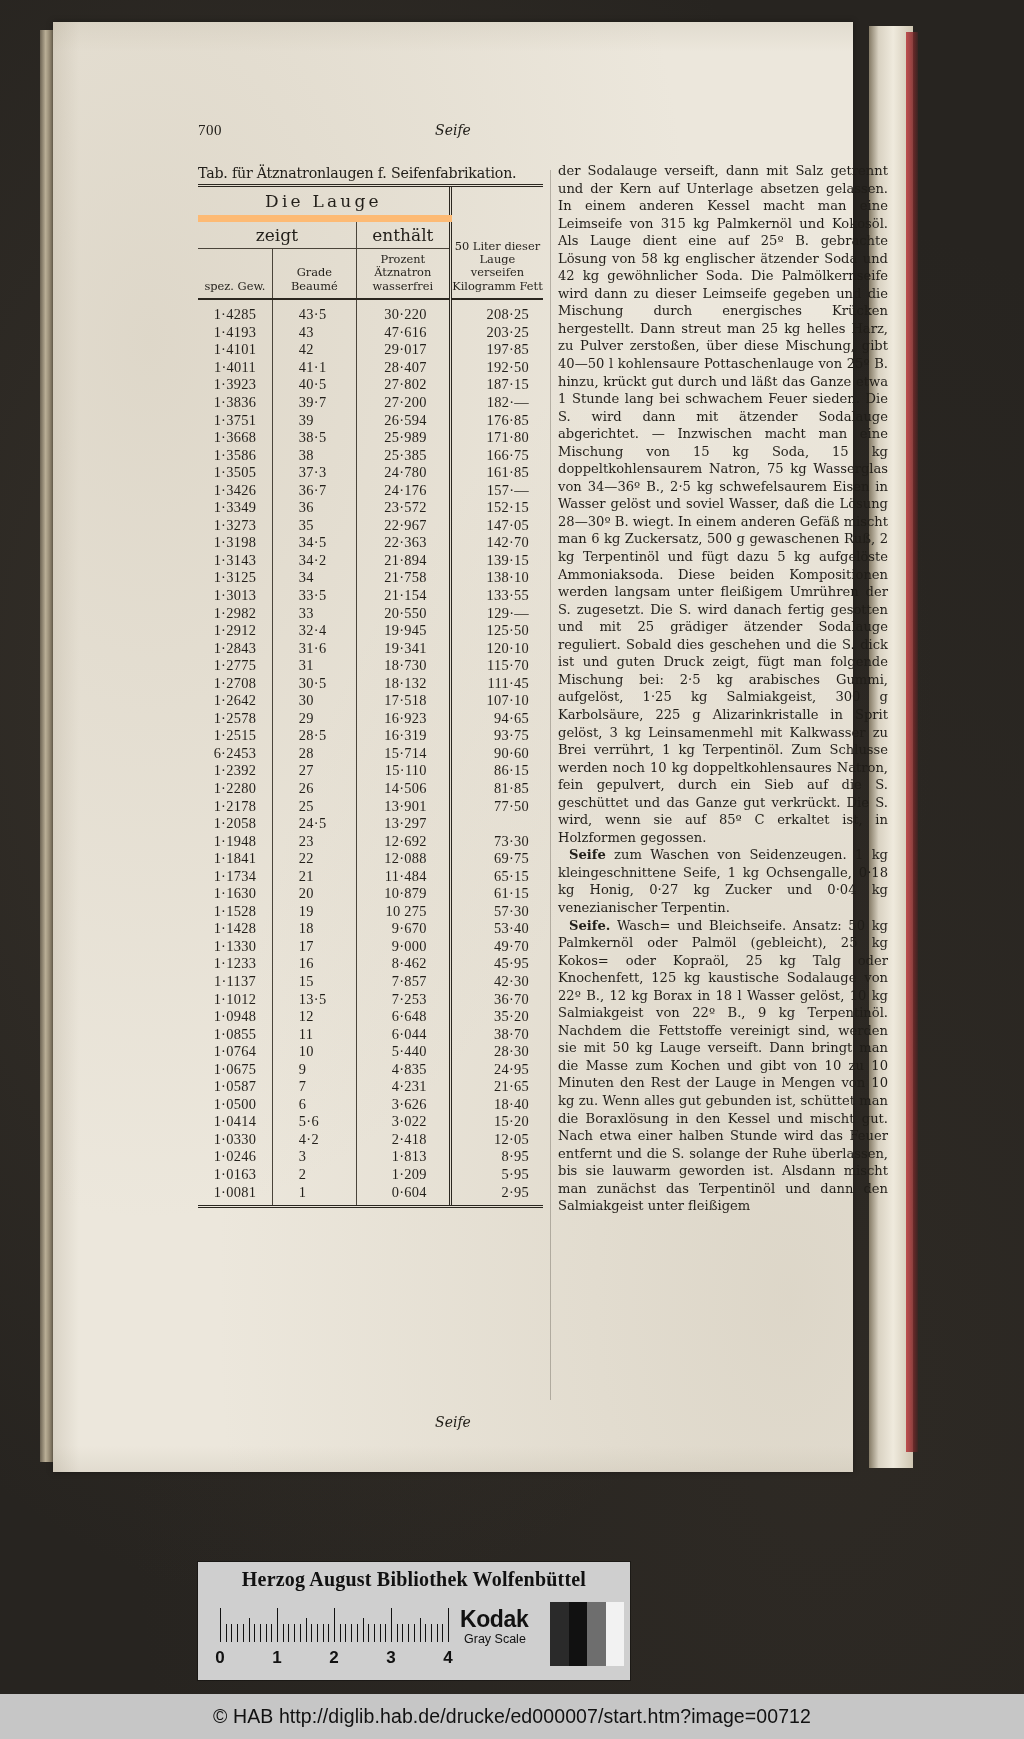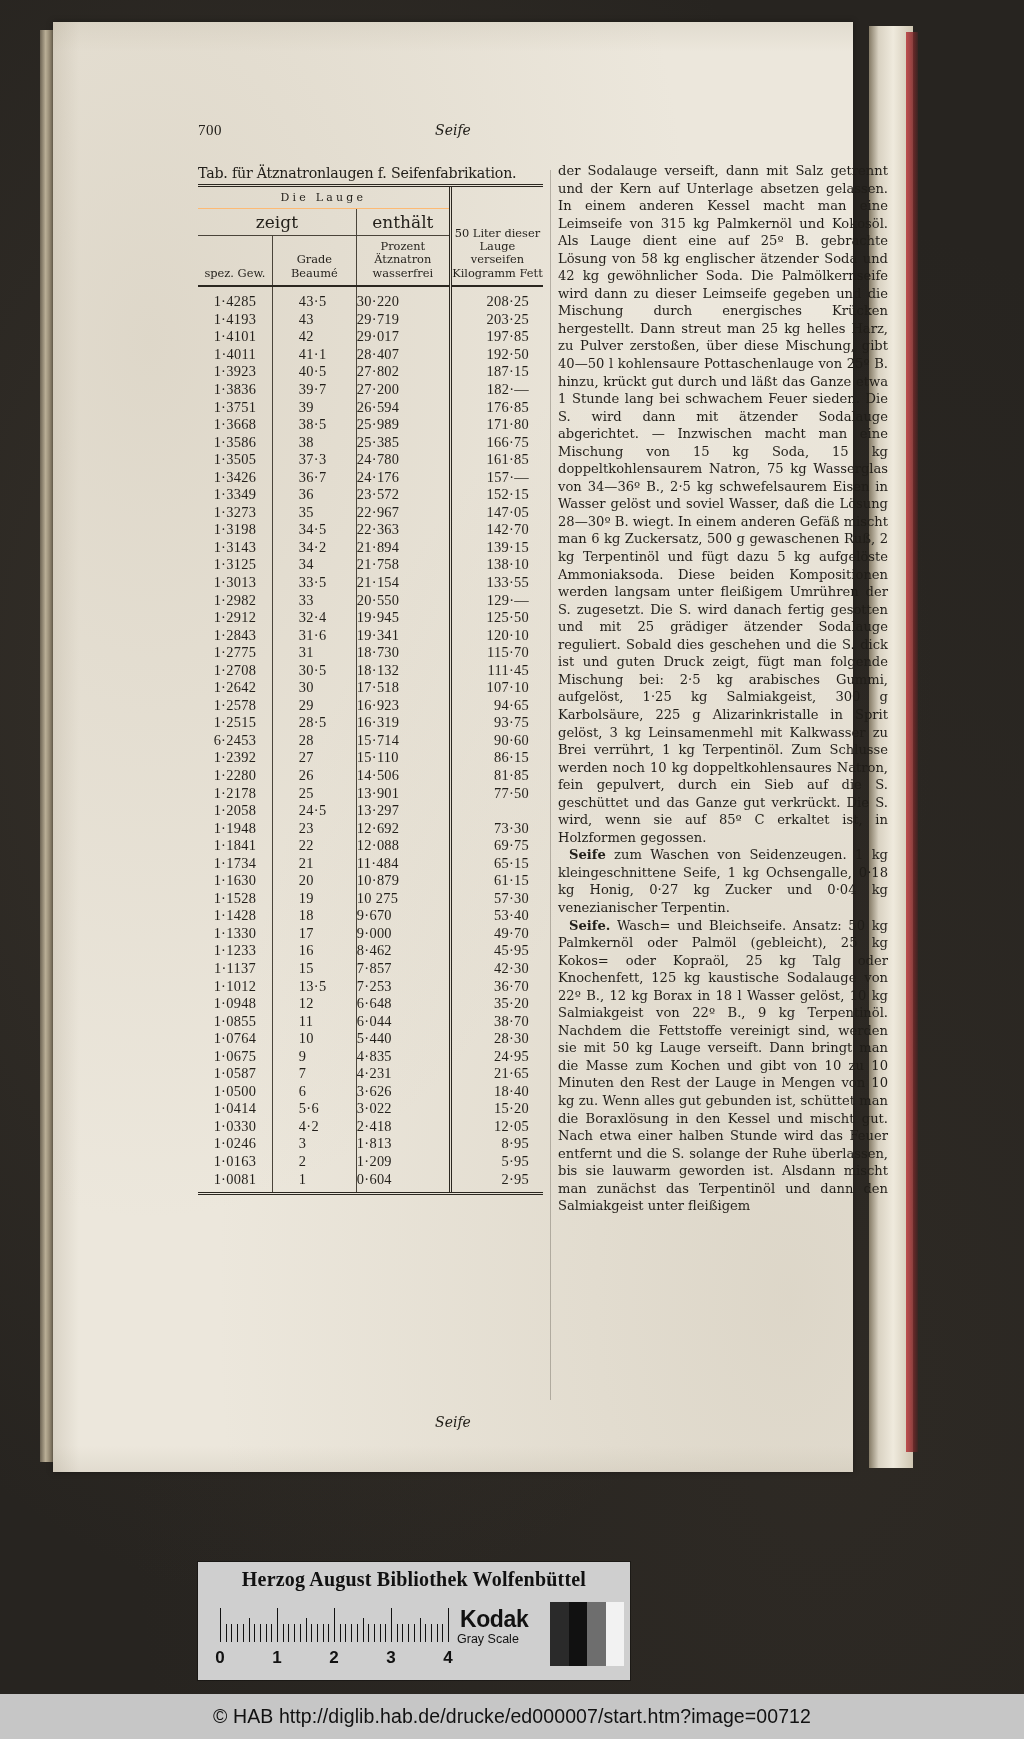--- a/index.html
+++ b/index.html
@@ -159,24 +159,24 @@
   table.lauge td, table.lauge th {
     padding: 0;
     font-weight: normal;
   }
   .hdr-dbl-top {
     border-top: 3px double #2b2720;
   }
   .th-group {
     text-align: center;
     font-family: "DejaVu Serif", serif;
-    font-size: 11px;
+    font-size: 17px;
     letter-spacing: 3.2px;
     padding: 4px 0 4px 0 !important;
-    border-bottom: 1px solid #fdba74;
+    border-bottom: 7px solid #fdba74;
   }
   .th-sub {
     text-align: center;
     font-family: "DejaVu Serif", serif;
     font-size: 17px;
     padding: 3px 0 3px 0 !important;
     border-bottom: 1px solid #4a443a;
   }
   .th-leaf {
     text-align: center;
@@ -185,21 +185,21 @@
     font-size: 11.4px;
     line-height: 13.4px;
     padding: 4px 0 5px 0 !important;
     border-bottom: 2px solid #2b2720;
   }
   .vline-l { border-left: 1px solid #4a443a; }
   .vline-hv { border-left: 3px double #2b2720; }
 
   td.c1 { width: 92px;  text-align: center; }
   td.c2 { width: 74px;  text-align: left; padding-left: 26px !important; }
-  td.c3 { width: 86px;  padding-right: 22px !important; }
+  td.c3 { width: 86px;  text-align: right; padding-right: 22px !important; }
   td.c4 { width: 93px;  text-align: right; padding-right: 14px !important; }
 
   tbody td {
     font-size: 14.4px;
     line-height: 17.55px;
     font-family: "Liberation Serif", serif;
     letter-spacing: .3px;
     white-space: nowrap;
   }
   tbody tr.first td { padding-top: 6px !important; }
@@ -268,21 +268,21 @@
     position: absolute;
     left: 262px; top: 44px;
     font-family: Liberation Sans, sans-serif;
     font-weight: bold;
     font-size: 23px;
     color: #111;
     letter-spacing: -0.4px;
   }
   .grayscale-label {
     position: absolute;
-    left: 259px; top: 70px;
+    left: 266px; top: 70px;
     font-family: "Liberation Sans", sans-serif;
     font-size: 12.5px;
     color: #111;
   }
   .patches {
     position: absolute;
     left: 352px; top: 40px;
     width: 74px; height: 64px;
     display: flex;
   }
@@ -345,21 +345,21 @@
         <tbody>
             <tr class="first">
               <td class="c1 ">1·4285</td>
               <td class="c2 vline-l">43·5</td>
               <td class="c3 vline-l">30·220</td>
               <td class="c4 vline-hv">208·25</td>
             </tr>
             <tr>
               <td class="c1 ">1·4193</td>
               <td class="c2 vline-l">43</td>
-              <td class="c3 vline-l">29·719</td>
+              <td class="c3 vline-l">47·616</td>
               <td class="c4 vline-hv">203·25</td>
             </tr>
             <tr>
               <td class="c1 ">1·4101</td>
               <td class="c2 vline-l">42</td>
               <td class="c3 vline-l">29·017</td>
               <td class="c4 vline-hv">197·85</td>
             </tr>
             <tr>
               <td class="c1 ">1·4011</td>

